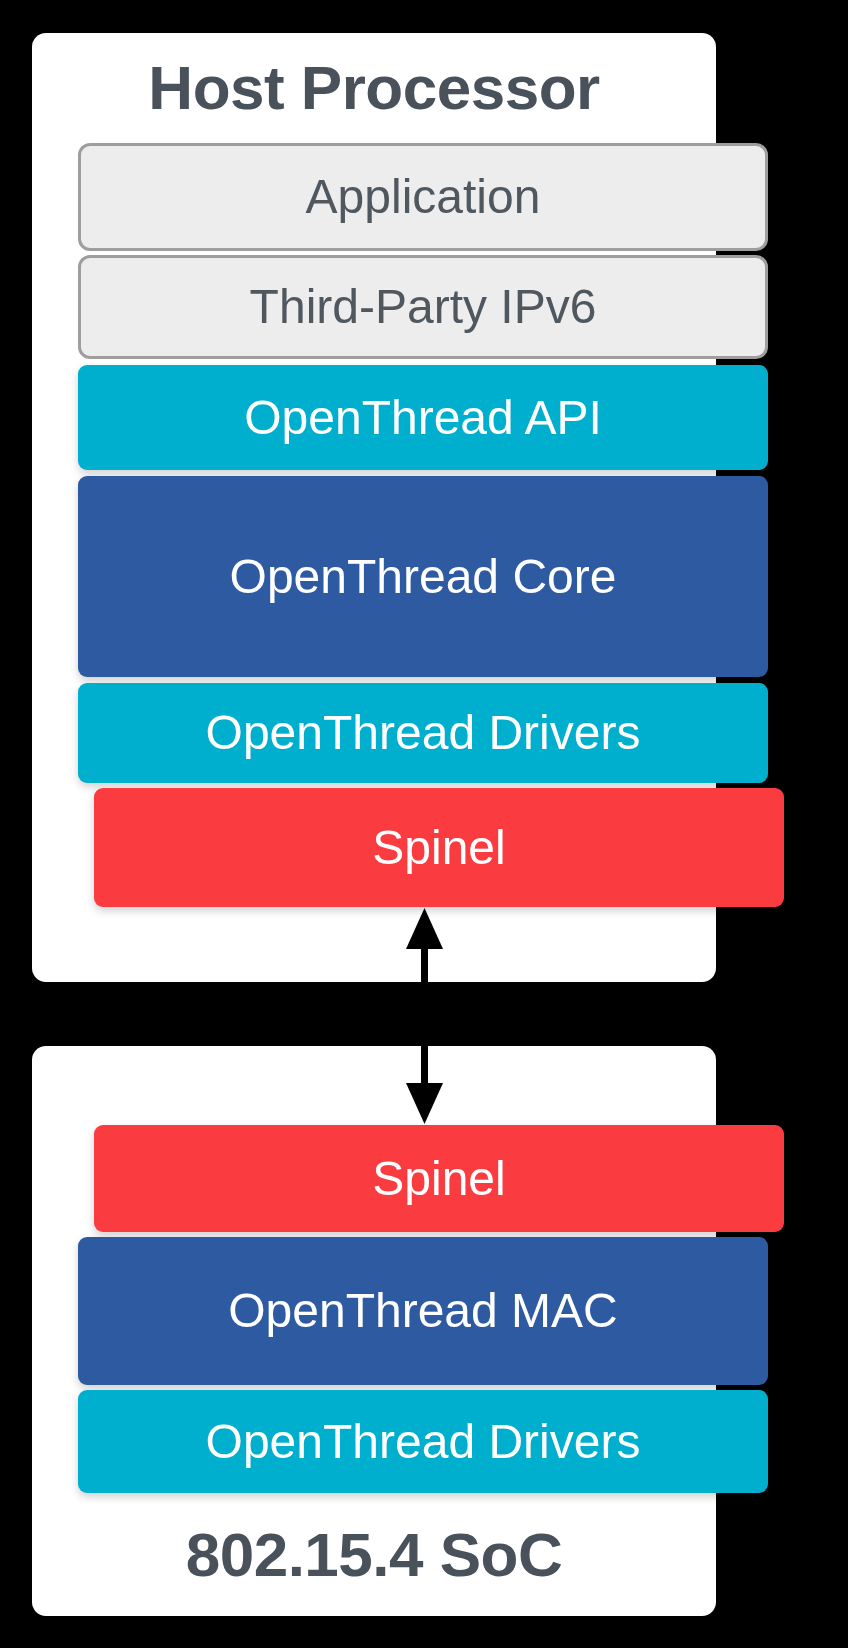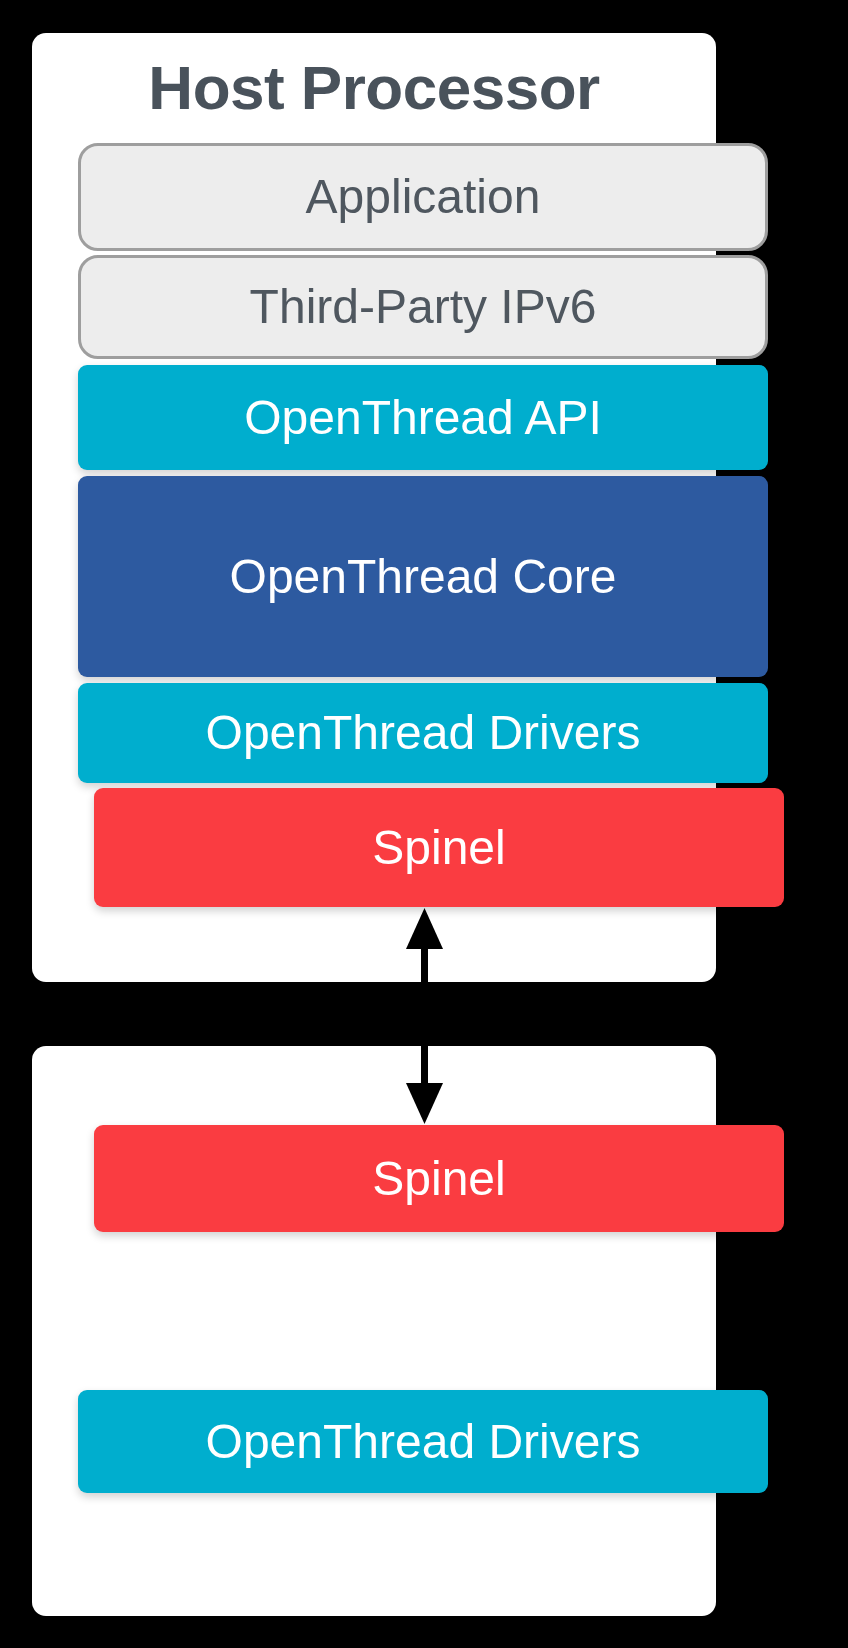--- a/index.html
+++ b/index.html
@@ -43,21 +43,21 @@
     align-items:center;
     justify-content:center;
     font-size:48px;
     line-height:1;
     box-shadow:0 4px 8px rgba(0,0,0,0.18);
   }
   .layer.gray{
     background:var(--gray-fill,#EDEDED);
     border:3px solid var(--gray-border,#9E9E9E);
     color:var(--gray-text,#4F575F);
-    border-radius:20px;
+    border-radius:12px;
     box-shadow:none;
   }
   .layer.cyan{background:var(--cyan,#00AECE);color:var(--white-text,#fff);}
   .layer.blue{background:var(--blue,#2D5AA0);color:var(--white-text,#fff);}
   .layer.red{background:var(--red,#FA3C41);color:var(--white-text,#fff);margin-left:16px;}
   
   .host-l0{top:110px;height:108px;}
   .host-l1{top:222px;height:104px;justify-content:center;}
   .host-l2{top:332px;height:105px;}
   .host-l3{top:443px;height:201px;}
@@ -99,23 +99,27 @@
     </div>
     <div class="layer red host-l5">
       <span>Spinel</span>
     </div>
   </section>
 
   <section class="panel panel-soc">
     <div class="layer red soc-l0">
       <span>Spinel</span>
     </div>
+    <div class="layer blue soc-l1">
+      <span>OpenThread MAC</span>
+    </div>
     <div class="layer cyan soc-l2">
       <span>OpenThread Drivers</span>
     </div>
+    <h2 class="panel-title">802.15.4 SoC</h2>
   </section>
 
   <svg class="link-arrow" viewBox="0 0 848 1648" xmlns="http://www.w3.org/2000/svg" aria-hidden="true">
     <rect x="421" y="942" width="7" height="146" fill="#000"></rect>
     <polygon points="424.5,908 406,949 443,949" fill="#000"></polygon>
     <polygon points="424.5,1124 406,1083 443,1083" fill="#000"></polygon>
   </svg>
 
 </div>
 

